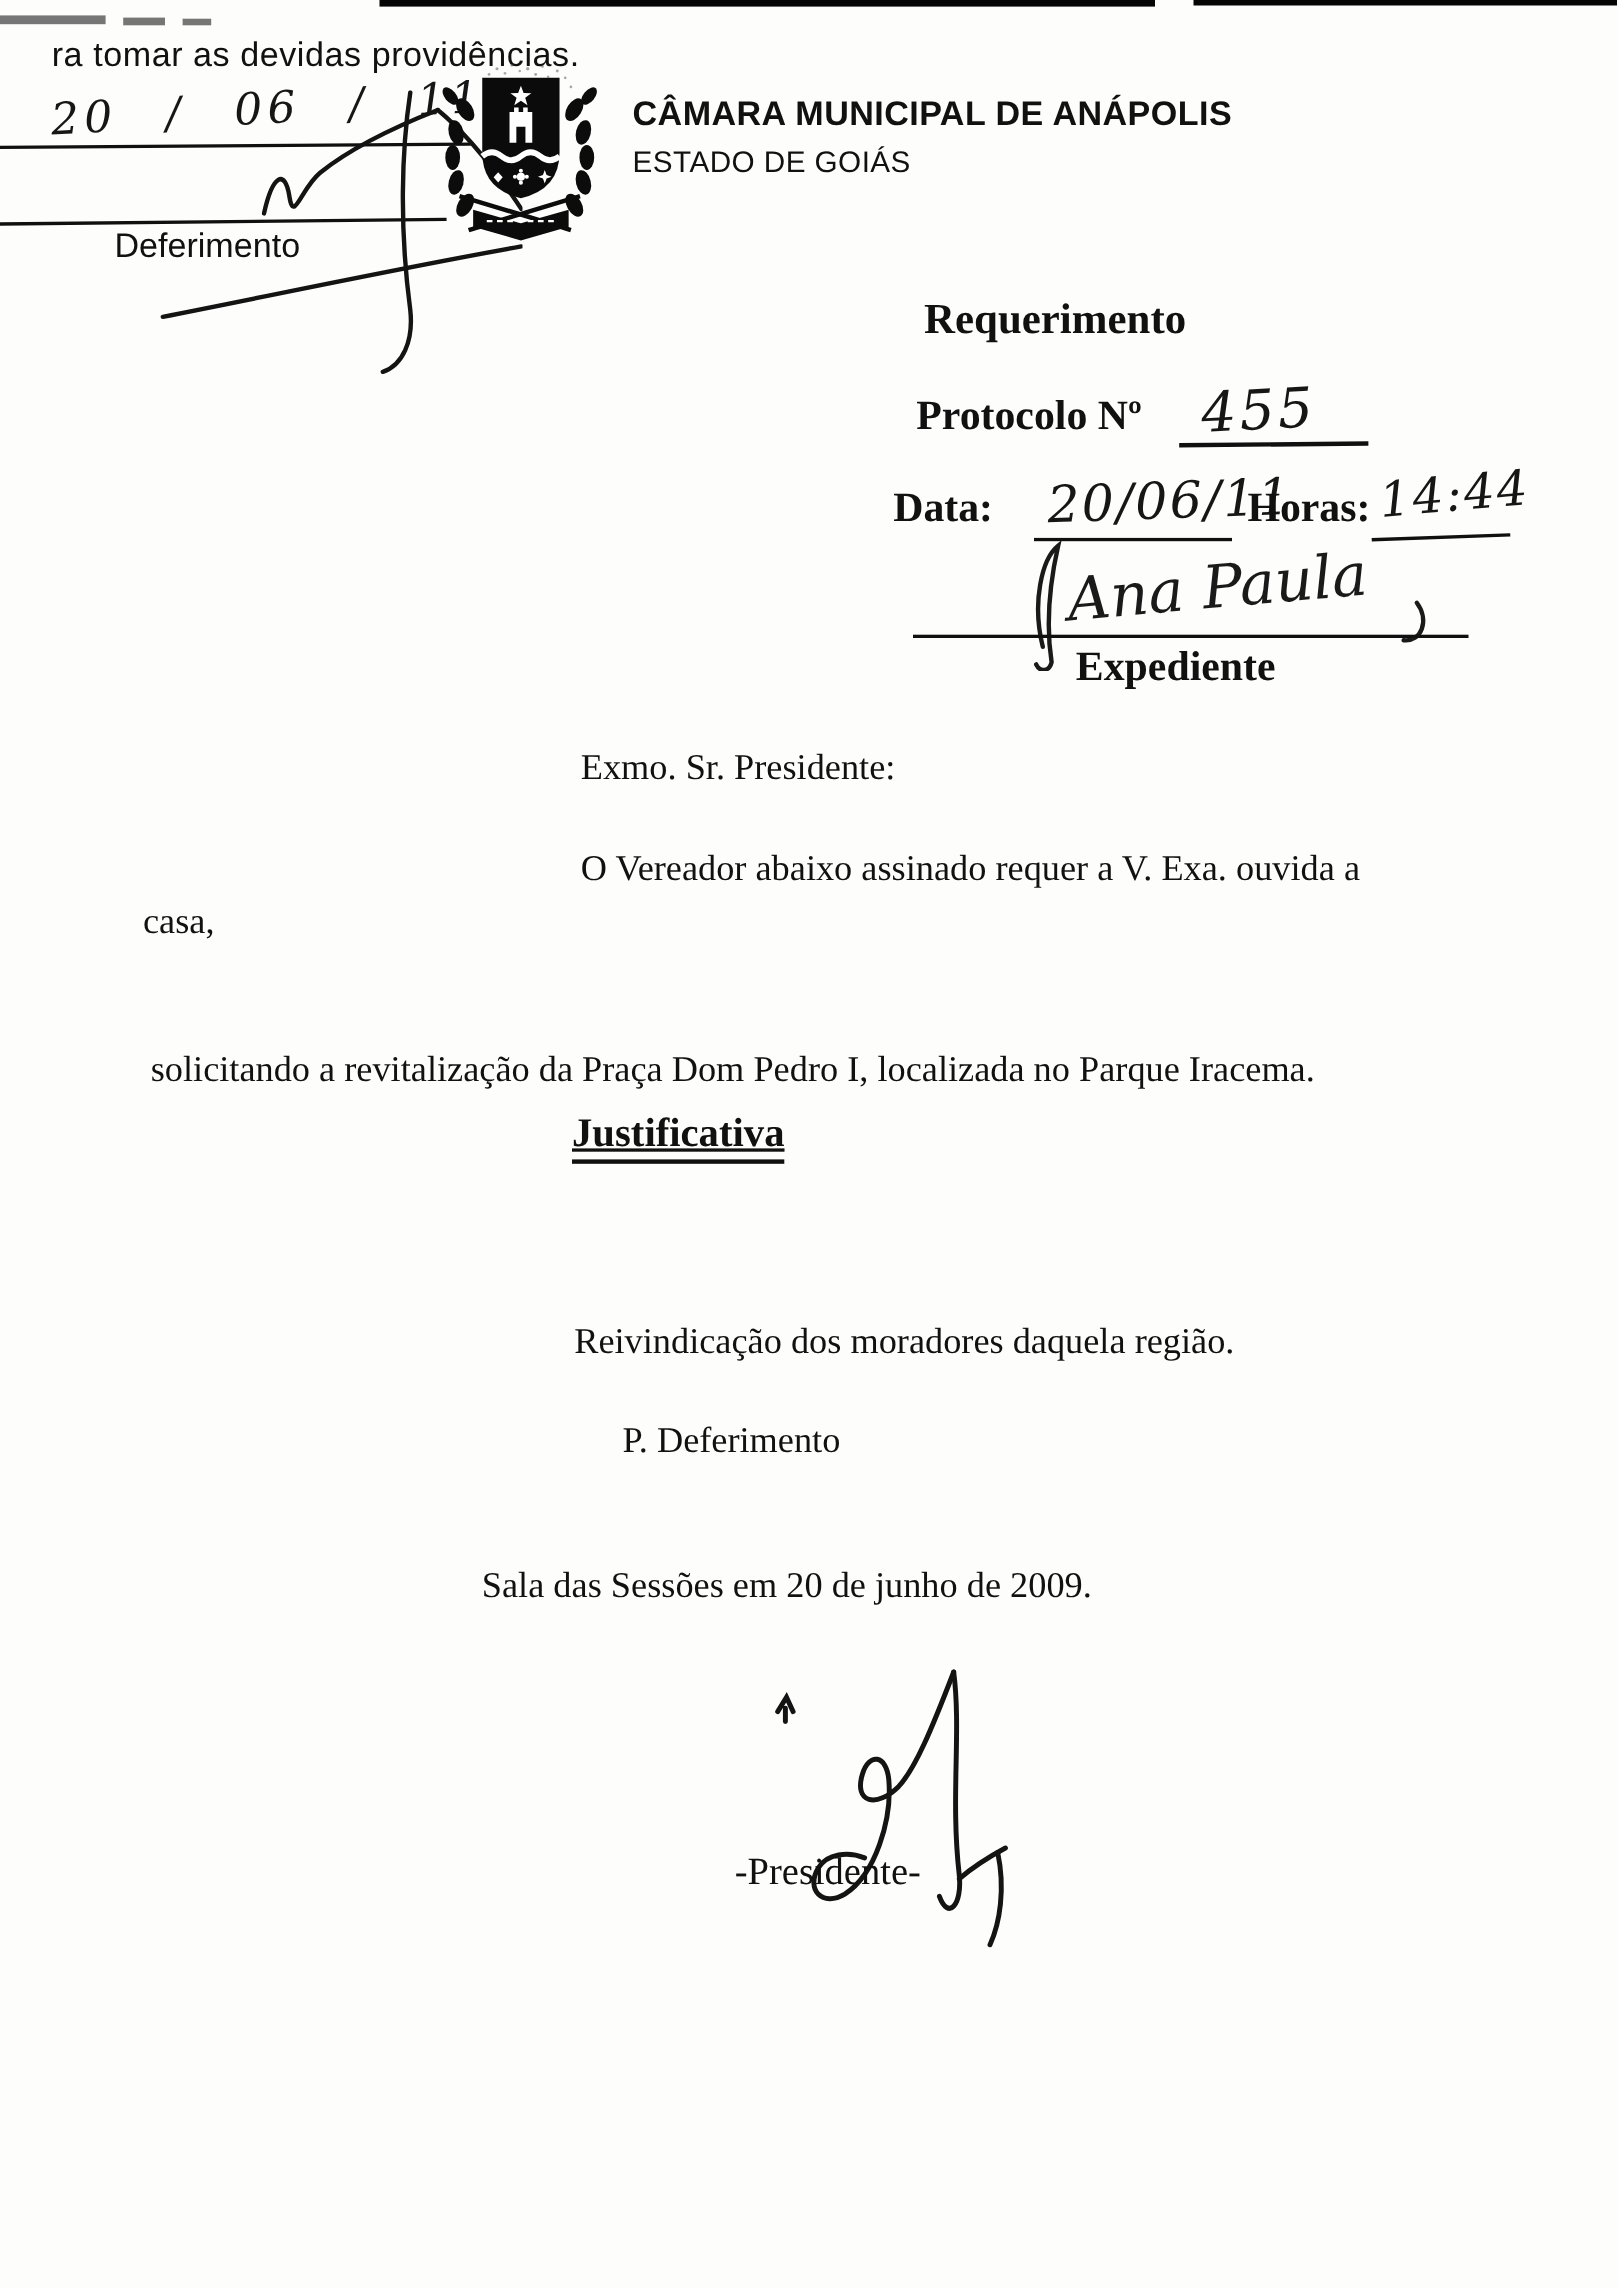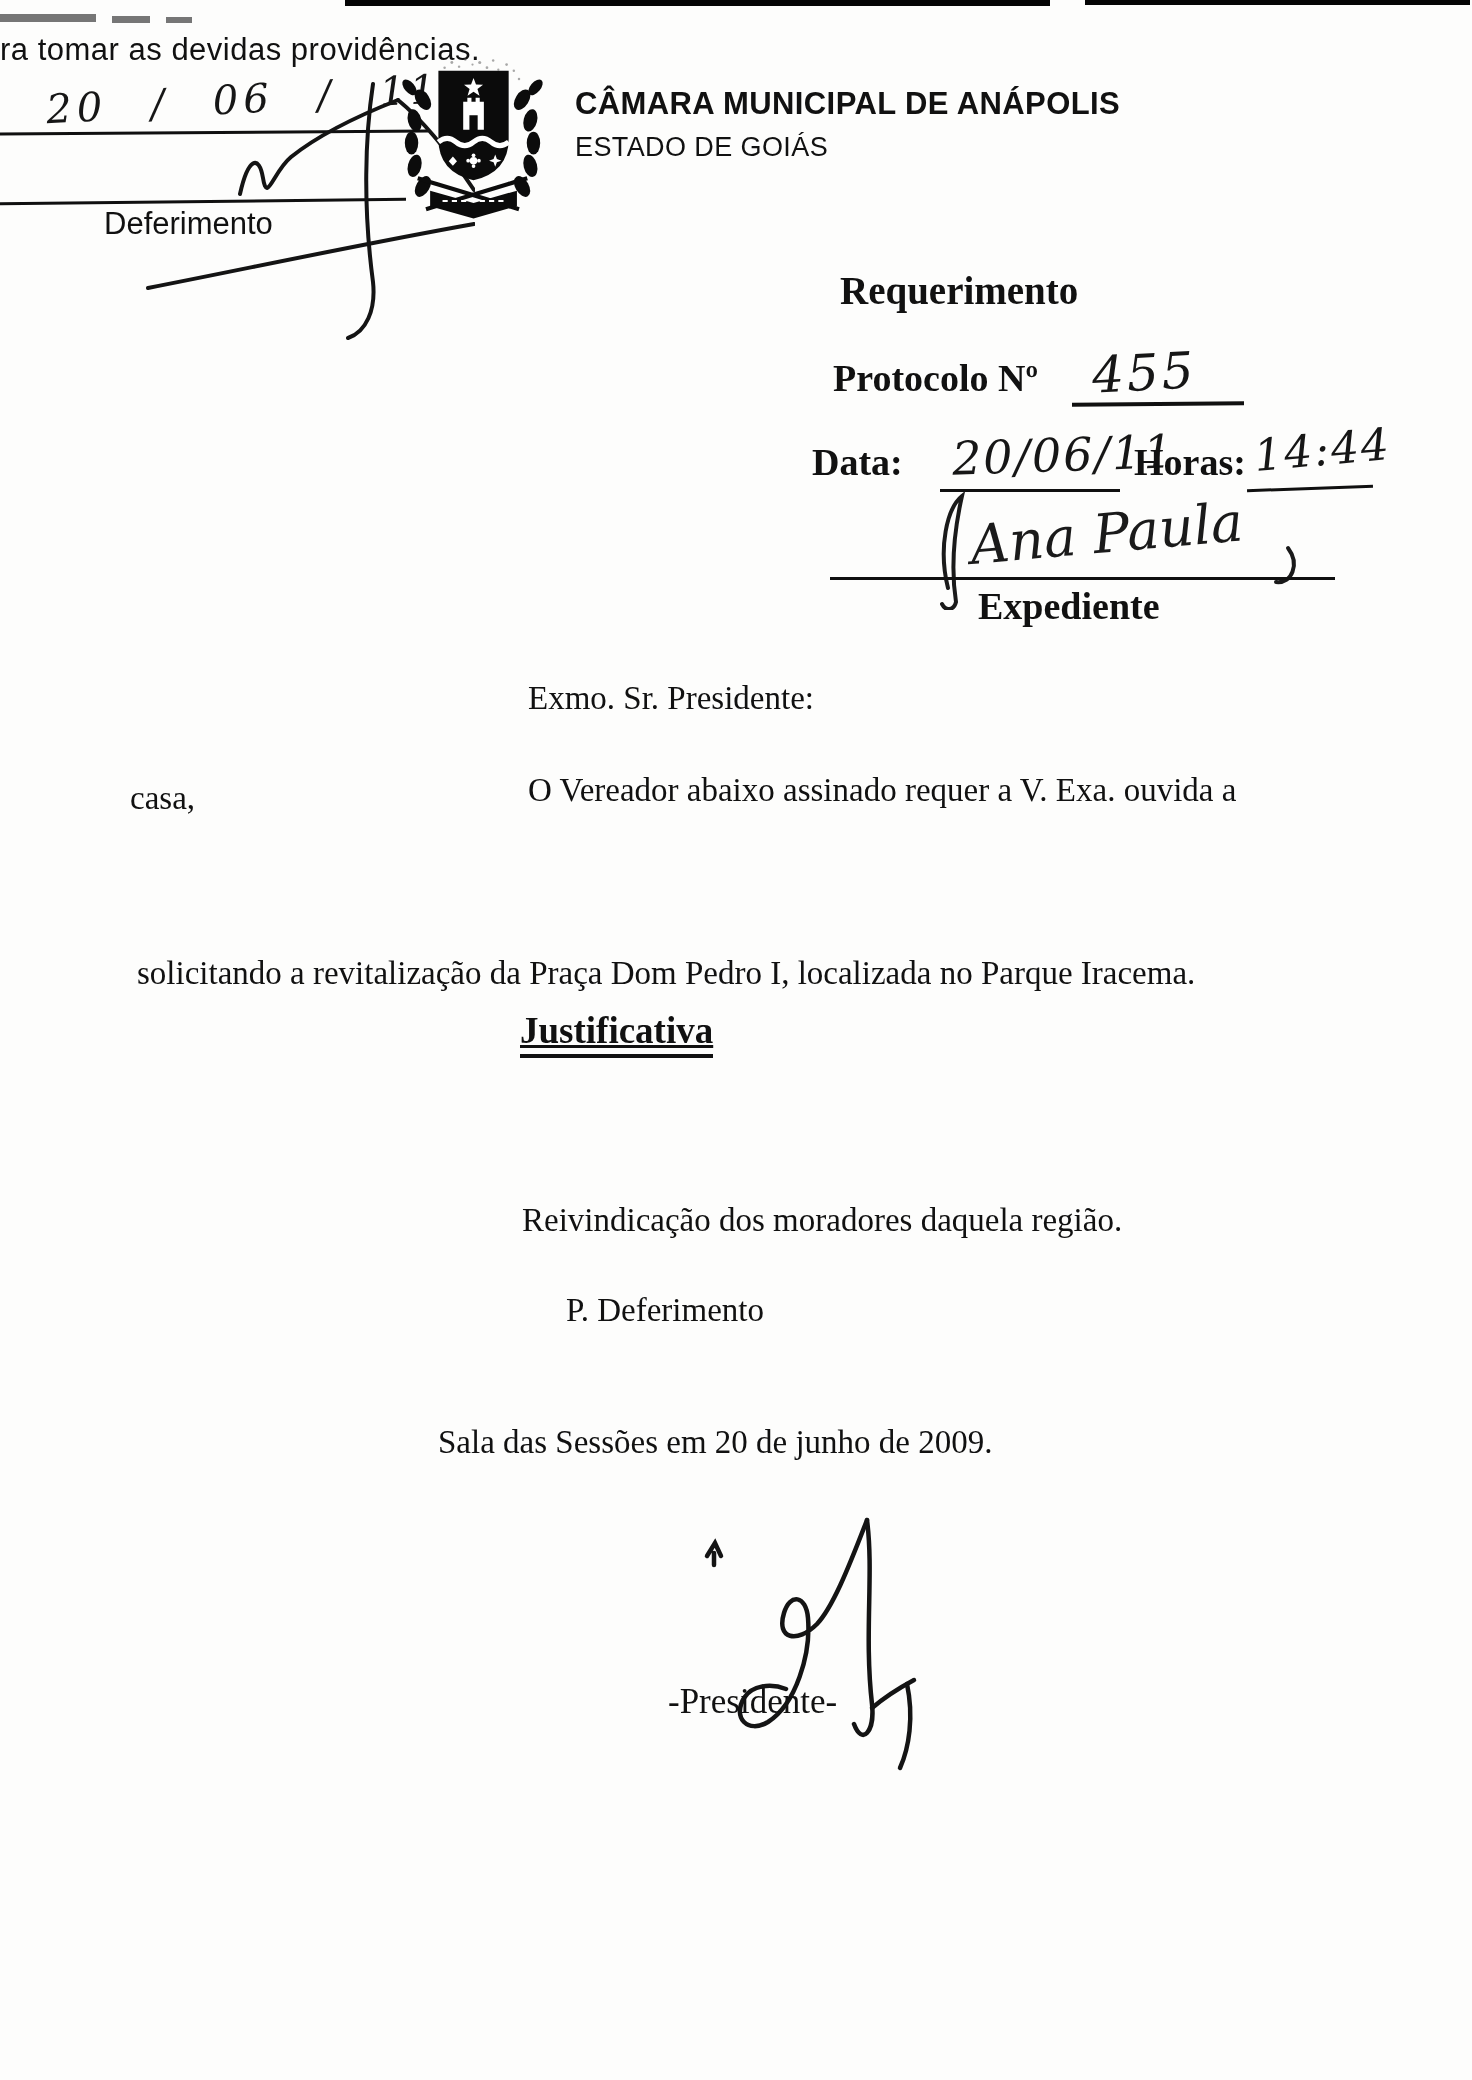--- a/index.html
+++ b/index.html
@@ -34,21 +34,21 @@
 
 <div class="page">
 
   <div class="abs scanbar" style="left:345px;top:0;width:705px;height:6px;"></div>
   <div class="abs scanbar" style="left:1085px;top:0;width:385px;height:5px;"></div>
 
   <div class="abs fadebar" style="left:0;top:14px;width:96px;height:8px;"></div>
   <div class="abs fadebar" style="left:112px;top:16px;width:38px;height:7px;"></div>
   <div class="abs fadebar" style="left:166px;top:17px;width:26px;height:6px;"></div>
 
-  <div class="abs sans" style="left:0;top:32px;font-size:31px;letter-spacing:.5px;">ra tomar as devidas providências.</div>
+  <div class="abs sans" style="left:0;top:32px;font-size:31px;letter-spacing:.5px;padding-left:47px;">ra tomar as devidas providências.</div>
 
   <div class="abs hand" style="left:46px;top:76px;font-size:40px;letter-spacing:5px;word-spacing:26px;transform:rotate(-3deg);">20 / 06 / 11</div>
 
   <div class="abs rule" style="left:0;top:131px;width:428px;height:3px;transform:rotate(-.4deg);"></div>
   <div class="abs rule" style="left:0;top:200px;width:406px;height:3px;transform:rotate(-.6deg);"></div>
 
   <div class="abs sans" style="left:104px;top:206px;font-size:31px;">Deferimento</div>
 
   <svg class="abs" style="left:130px;top:82px;" width="345" height="265" viewBox="0 0 345 265">
     <g fill="none" stroke="#141414" stroke-width="4" stroke-linecap="round">
@@ -136,21 +136,21 @@
     </g>
     <text x="152" y="74" font-size="54" font-style="italic" fill="#1a1a1a" transform="rotate(-5 152 74)">Ana Paula</text>
   </svg>
   <div class="abs rule" style="left:830px;top:577px;width:505px;height:3px;"></div>
 
   <div class="abs serif b" style="left:950px;top:584px;font-size:38px;margin-left:28px;">Expediente</div>
 
   <div class="abs serif body-text" style="left:528px;top:676px;">Exmo. Sr. Presidente:</div>
 
   <div class="abs serif body-text" style="left:528px;top:768px;">O Vereador abaixo assinado requer a V. Exa. ouvida a</div>
-  <div class="abs serif body-text" style="left:130px;top:776px;">casa,</div>
+  <div class="abs serif body-text" style="left:130px;top:816px;">casa,</div>
 
   <div class="abs serif body-text" style="left:137px;top:951px;white-space:nowrap;">solicitando a revitalização da Praça Dom Pedro I, localizada no Parque Iracema.</div>
 
   <div class="abs serif b u-just" style="left:520px;top:1009px;font-size:37px;text-decoration:underline;">Justificativa</div>
 
   <div class="abs serif body-text" style="left:522px;top:1198px;">Reivindicação dos moradores daquela região.</div>
 
   <div class="abs serif body-text" style="left:566px;top:1288px;">P. Deferimento</div>
 
   <div class="abs serif body-text" style="left:438px;top:1420px;">Sala das Sessões em 20 de junho de 2009.</div>

